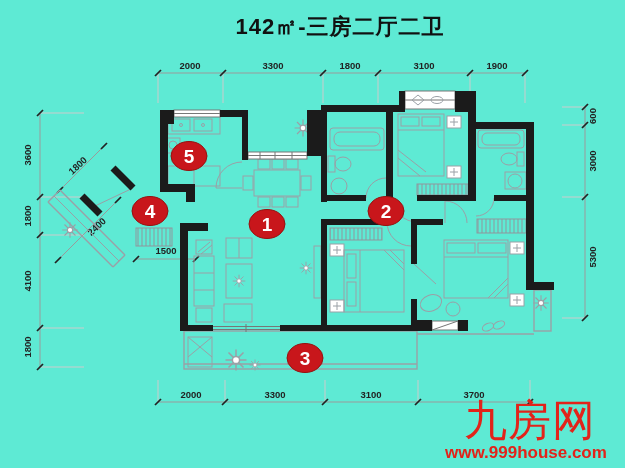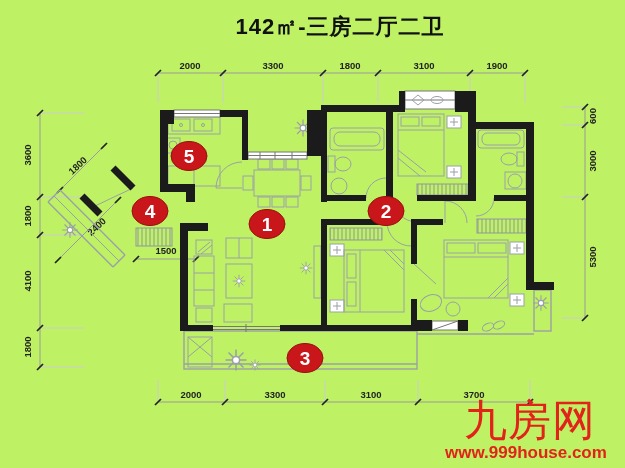--- a/index.html
+++ b/index.html
@@ -1,16 +1,16 @@
 <!DOCTYPE html>
 <html><head>
 <meta charset="utf-8">
 <style>
   html,body{margin:0;padding:0;background:#fff;}
-  .stage{position:relative;width:625px;height:468px;background:#bef264;overflow:hidden;
+  .stage{position:relative;width:625px;height:468px;background:#5eead4;overflow:hidden;
          font-family:"Liberation Sans", sans-serif;}
   .title{position:absolute;left:150px;top:12px;width:380px;text-align:center;
          font-size:22px;font-weight:bold;color:#111;letter-spacing:1px;}
   .wm-brand{position:absolute;left:464px;top:399px;font-size:43px;font-weight:400;
             color:#e2231a;letter-spacing:1px;line-height:1;}
   .wm-url{position:absolute;left:445px;top:444px;font-size:17px;font-weight:600;
           color:#e2231a;line-height:1;}
   svg{position:absolute;left:0;top:0;}
   svg text{font-family:"Liberation Sans", sans-serif;}
   .dim{font-size:9.5px;font-weight:bold;fill:#222;}

